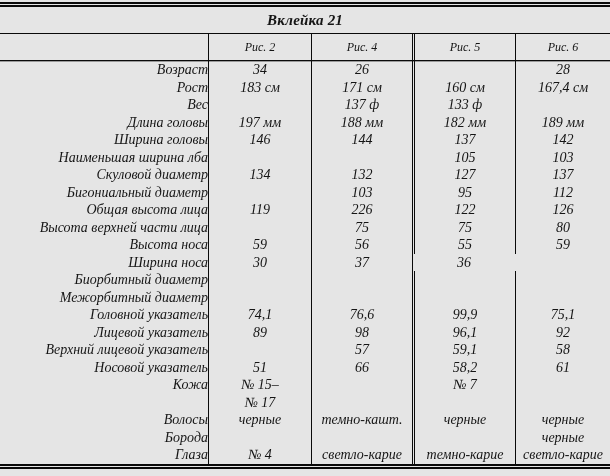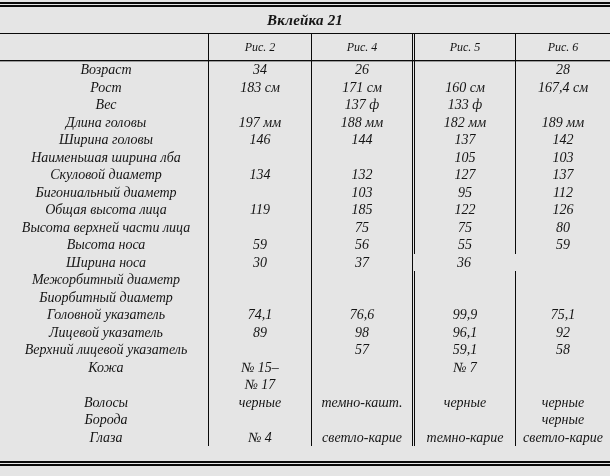--- a/index.html
+++ b/index.html
@@ -35,21 +35,21 @@
   .row {
     display: grid;
     grid-template-columns: 208px 103px 101px 103px 95px;
   }
   .cell {
     font-size: 14px;
     line-height: 17.5px;
     white-space: pre-line;
     overflow: hidden;
   }
-  .c0 { text-align: center; padding-left: 4px; }
+  .c0 { text-align: right; padding-left: 4px; }
   .v { border-left: 1px solid #0a0a0a; text-align: center; }
   .v.dbl { border-left: 3px double #0a0a0a; }
   .body { min-height: 400px; }
 </style>
 </head>
 <body>
 
 <div class="page">
   <div class="rule-double"></div>
   <div class="title">Вклейка 21</div>
@@ -114,21 +114,21 @@
         <div class="row">
           <div class="cell c0">Бигониальный диаметр</div>
           <div class="cell v"></div>
           <div class="cell v">103</div>
           <div class="cell v dbl">95</div>
           <div class="cell v">112</div>
         </div>
         <div class="row">
           <div class="cell c0">Общая высота лица</div>
           <div class="cell v">119</div>
-          <div class="cell v">185</div>
+          <div class="cell v">226</div>
           <div class="cell v dbl">122</div>
           <div class="cell v">126</div>
         </div>
         <div class="row">
           <div class="cell c0">Высота верхней части лица</div>
           <div class="cell v"></div>
           <div class="cell v">75</div>
           <div class="cell v dbl">75</div>
           <div class="cell v">80</div>
         </div>
@@ -139,28 +139,28 @@
           <div class="cell v dbl">55</div>
           <div class="cell v">59</div>
         </div>
         <div class="row">
           <div class="cell c0">Ширина носа</div>
           <div class="cell v">30</div>
           <div class="cell v">37</div>
           <div class="cell v">36</div>
         </div>
         <div class="row">
+          <div class="cell c0">Биорбитный диаметр</div>
+          <div class="cell v"></div>
+          <div class="cell v"></div>
+          <div class="cell v dbl"></div>
+          <div class="cell v"></div>
+        </div>
+        <div class="row">
           <div class="cell c0">Межорбитный диаметр</div>
-          <div class="cell v"></div>
-          <div class="cell v"></div>
-          <div class="cell v dbl"></div>
-          <div class="cell v"></div>
-        </div>
-        <div class="row">
-          <div class="cell c0">Биорбитный диаметр</div>
           <div class="cell v"></div>
           <div class="cell v"></div>
           <div class="cell v dbl"></div>
           <div class="cell v"></div>
         </div>
         <div class="row">
           <div class="cell c0">Головной указатель</div>
           <div class="cell v">74,1</div>
           <div class="cell v">76,6</div>
           <div class="cell v dbl">99,9</div>
@@ -172,20 +172,27 @@
           <div class="cell v">98</div>
           <div class="cell v dbl">96,1</div>
           <div class="cell v">92</div>
         </div>
         <div class="row">
           <div class="cell c0">Верхний лицевой указатель</div>
           <div class="cell v"></div>
           <div class="cell v">57</div>
           <div class="cell v dbl">59,1</div>
           <div class="cell v">58</div>
+        </div>
+        <div class="row">
+          <div class="cell c0">Носовой указатель</div>
+          <div class="cell v">51</div>
+          <div class="cell v">66</div>
+          <div class="cell v dbl">58,2</div>
+          <div class="cell v">61</div>
         </div>
         <div class="row">
           <div class="cell c0">Кожа</div>
           <div class="cell v">№ 15–
 № 17</div>
           <div class="cell v"></div>
           <div class="cell v dbl">№ 7</div>
           <div class="cell v"></div>
         </div>
         <div class="row">

